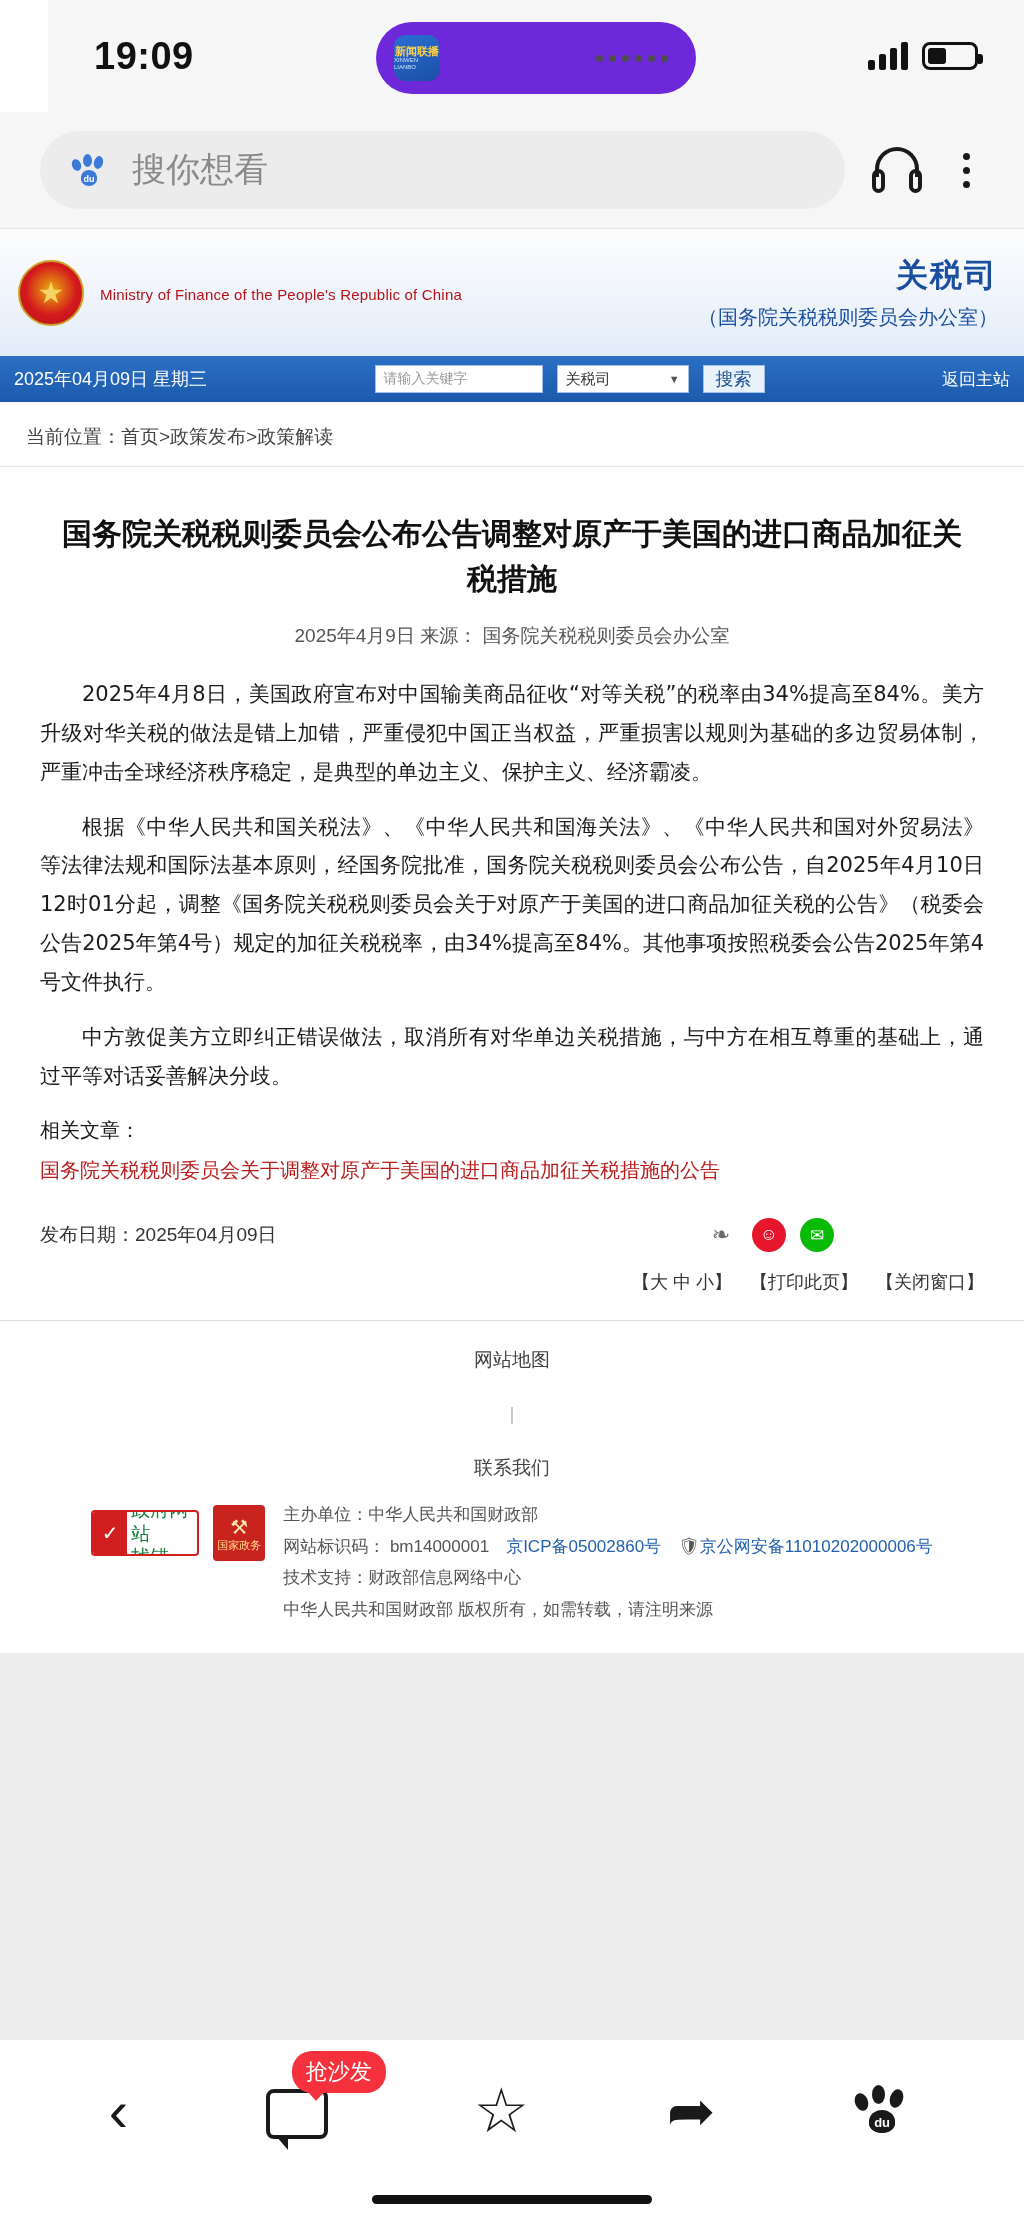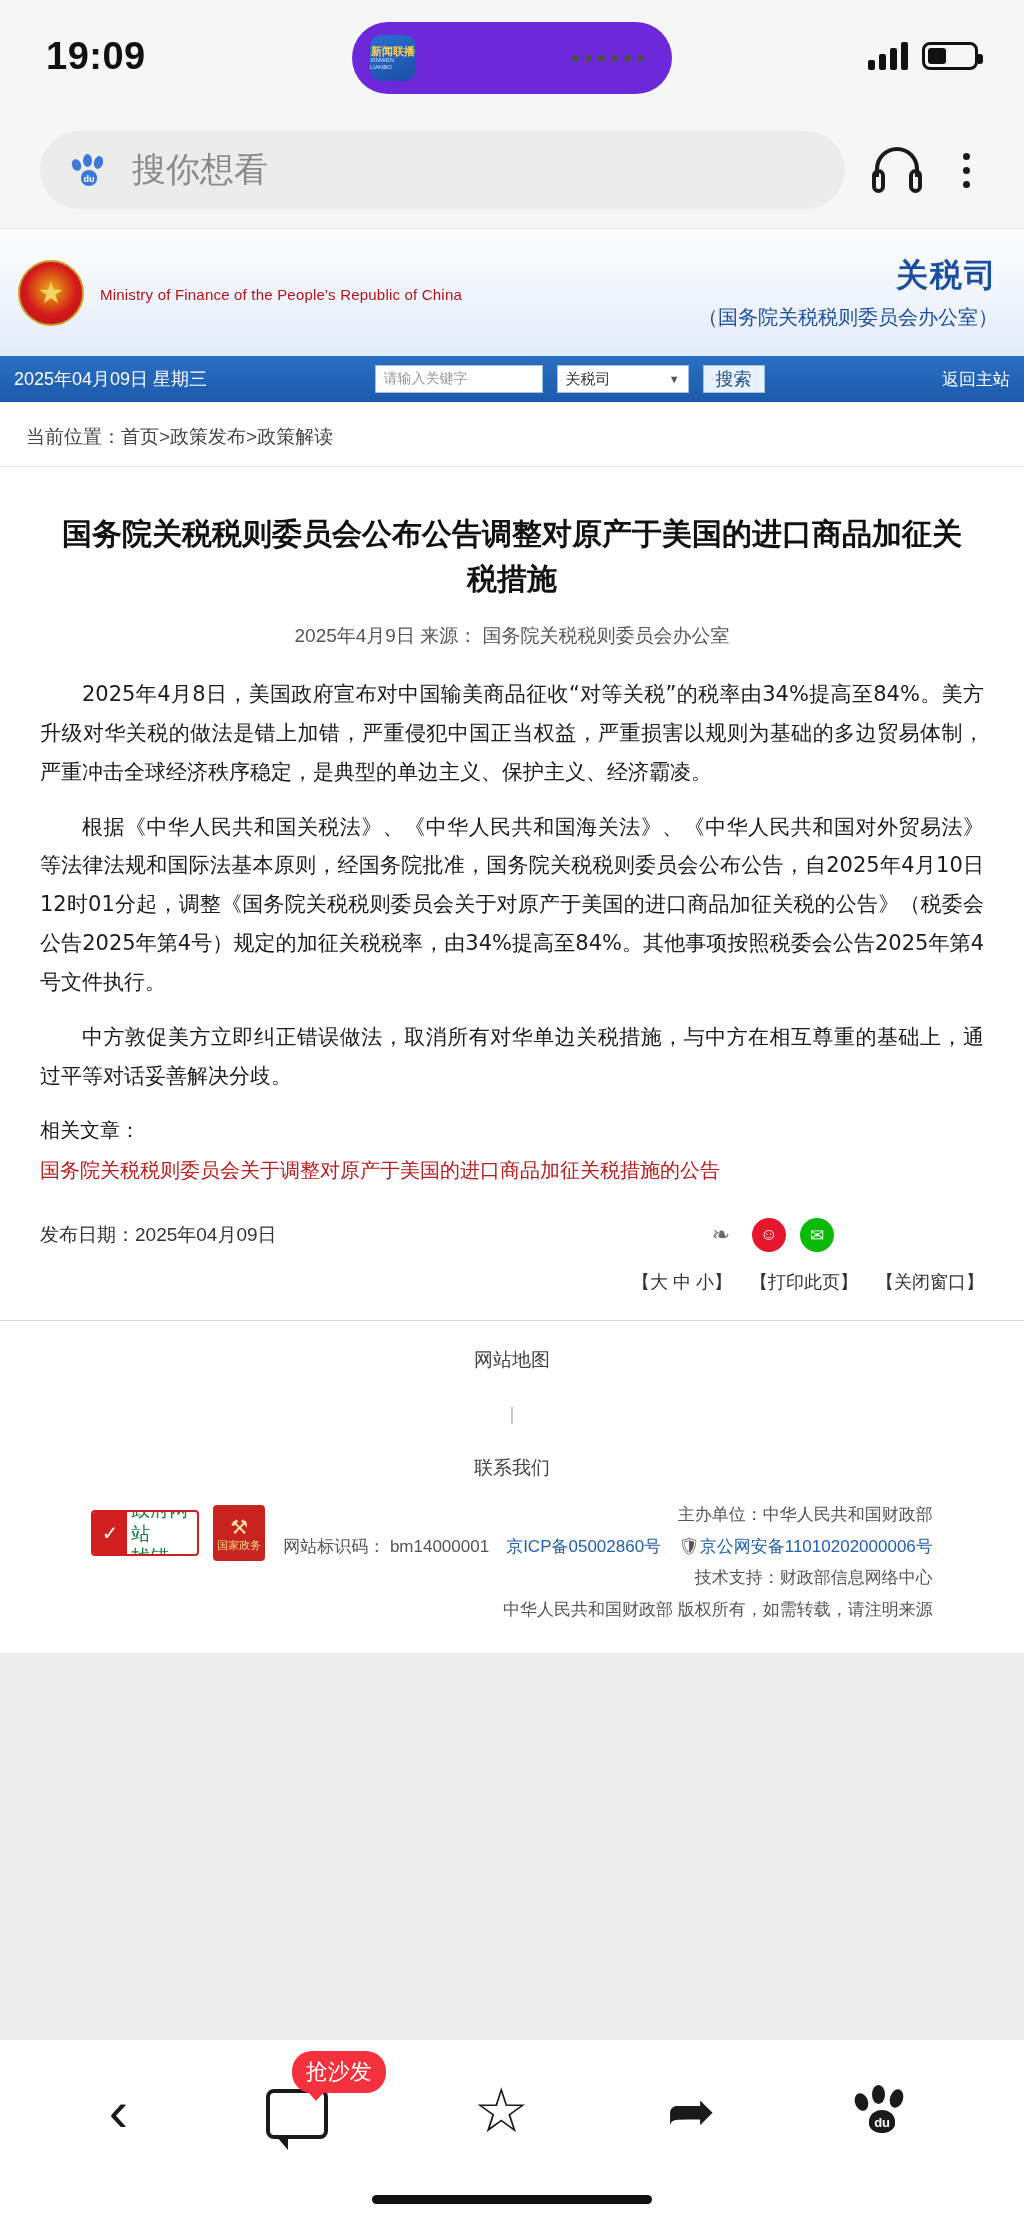--- a/index.html
+++ b/index.html
@@ -13,20 +13,21 @@
 
   
   .statusbar {
     height: 112px;
     background: #f6f6f6;
     display: flex;
     align-items: center;
     justify-content: space-between;
     padding: 0 46px;
     position: relative;
+    margin-left: 48px;
   }
   .status-time {
     font-size: 38px;
     font-weight: bold;
     color: #111;
     letter-spacing: 0.5px;
   }
   .dynamic-island {
     position: absolute;
     left: 50%;
@@ -298,21 +299,21 @@
   }
   .badge-gov .bg-txt {
     flex:1; font-size: 19px; color:#15803d; line-height: 1.25; padding-left:4px; text-align:left;
   }
   .badge-seal {
     width: 52px; height: 56px; background:#c9231f; border-radius: 4px;
     color:#ffd98a; font-size: 11px; display:flex; flex-direction:column;
     align-items:center; justify-content:center; line-height:1.15;
   }
   .badge-seal .sealmark { font-size: 20px; color:#ffe6a8; }
-  .footer-text { font-size: 17px; color:#555; line-height: 1.85; text-align:right; }
+  .footer-text { font-size: 17px; color:#555; line-height: 1.85; text-align:left; }
   .footer-text .blue { color:#2360ad; }
 
   
   .filler { background: #ededed; height: 560px; }
 
   
   .bottombar {
     position:absolute; left:0; right:0; bottom:0;
     height: 180px; background:#fff;
     display:flex; align-items:center; justify-content: space-around;

